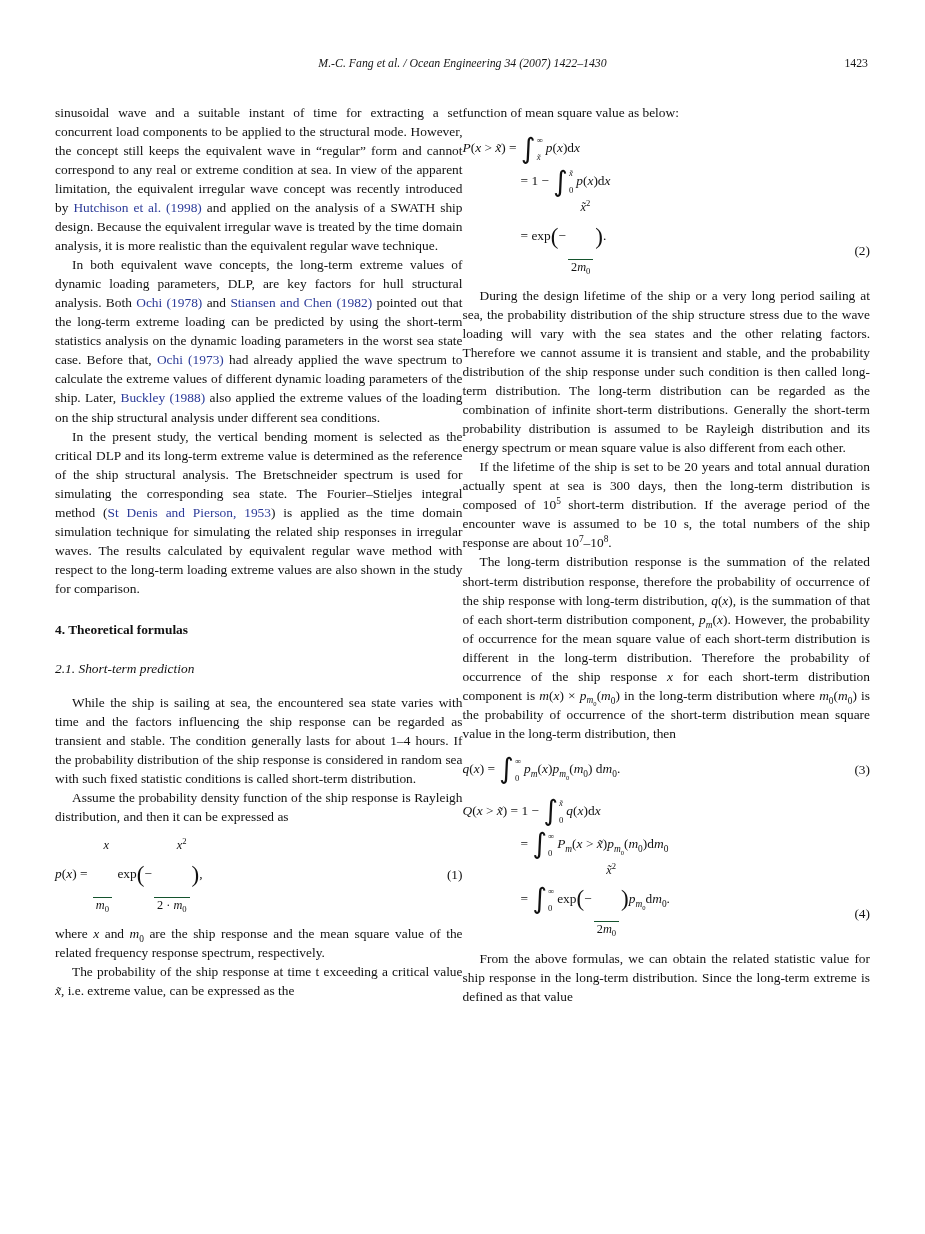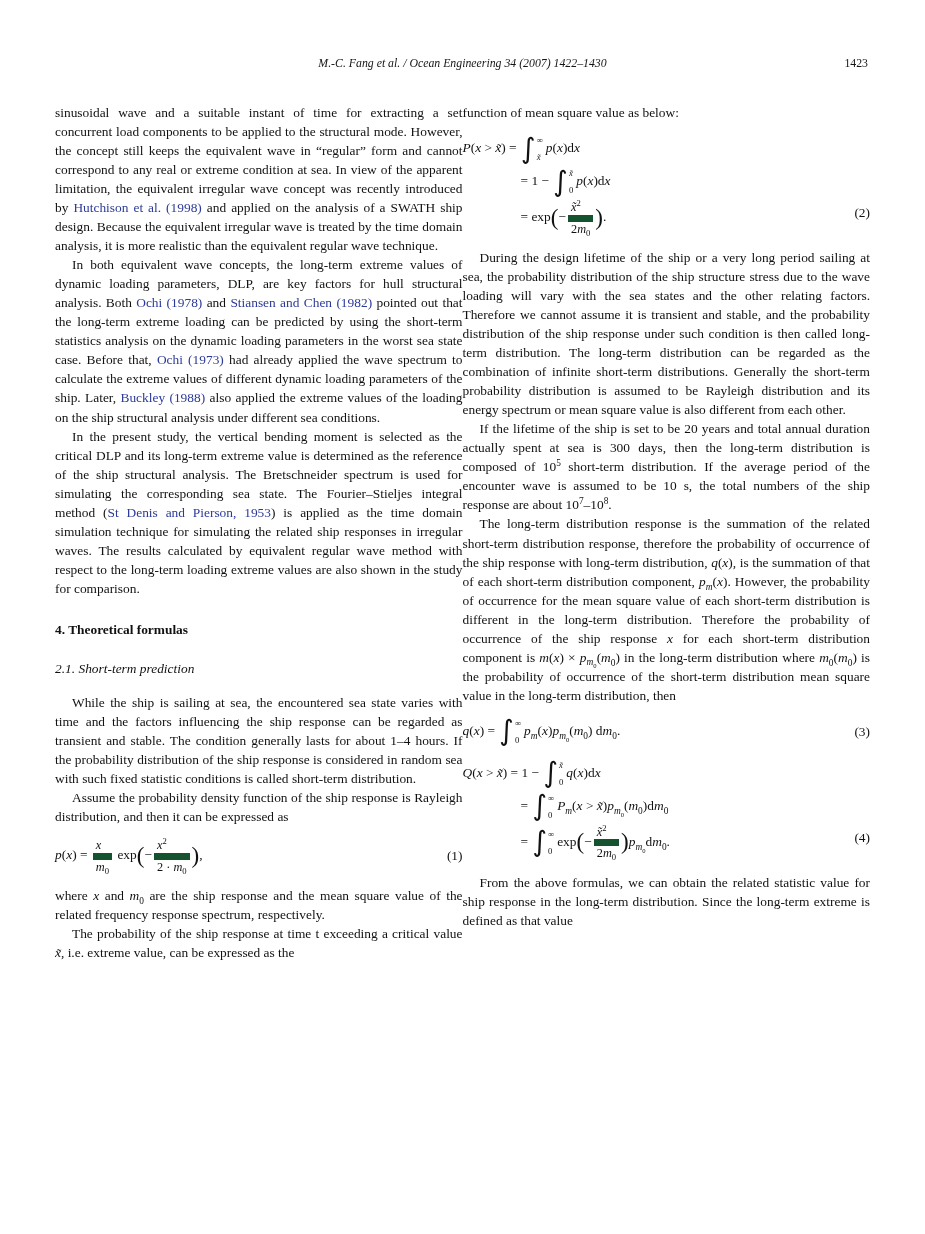--- a/index.html
+++ b/index.html
@@ -26,24 +26,24 @@
   i { font-style: italic; }
   sub { font-size: 70%; line-height: 0; }
   sup { font-size: 70%; line-height: 0; }
   
   .eq { position: relative; margin: 12px 0; text-align: left; }
   .eq-line { margin: 3px 0; line-height: 1.1; }
   .cont { margin-left: 58px; }
   .eq-num { position: absolute; right: 0; }
   .eq-single .eq-num { top: 50%; transform: translateY(-50%); }
   .eq-multi .eq-num { bottom: 14px; }
-  .frac { display: inline-block; vertical-align: middle; text-align: left;
+  .frac { display: inline-block; vertical-align: middle; text-align: right;
           font-size: 12.3px; line-height: 1.18; margin: 0 2px; }
   .frac .num { display: block; padding: 0 3px; }
-  .frac .den { display: block; border-top: 7px solid #14532d; padding: 0 3px; }
+  .frac .den { display: block; border-top: 1px solid #14532d; padding: 0 3px; margin-top: 44px; }
   .int { display: inline-flex; align-items: center; vertical-align: middle; margin: 0 3px 0 1px; }
   .iglyph { font-size: 28px; line-height: 0.95; font-family: "DejaVu Sans", sans-serif; }
   .lims { display: inline-flex; flex-direction: column; justify-content: space-between;
           height: 30px; font-size: 8.6px; line-height: 1; padding: 2px 0 2px 1px; }
   .bigp { font-size: 23px; line-height: 1; vertical-align: middle; position: relative; top: -1px; }
 </style>
 </head>
 <body>
 
 <div class="page">

